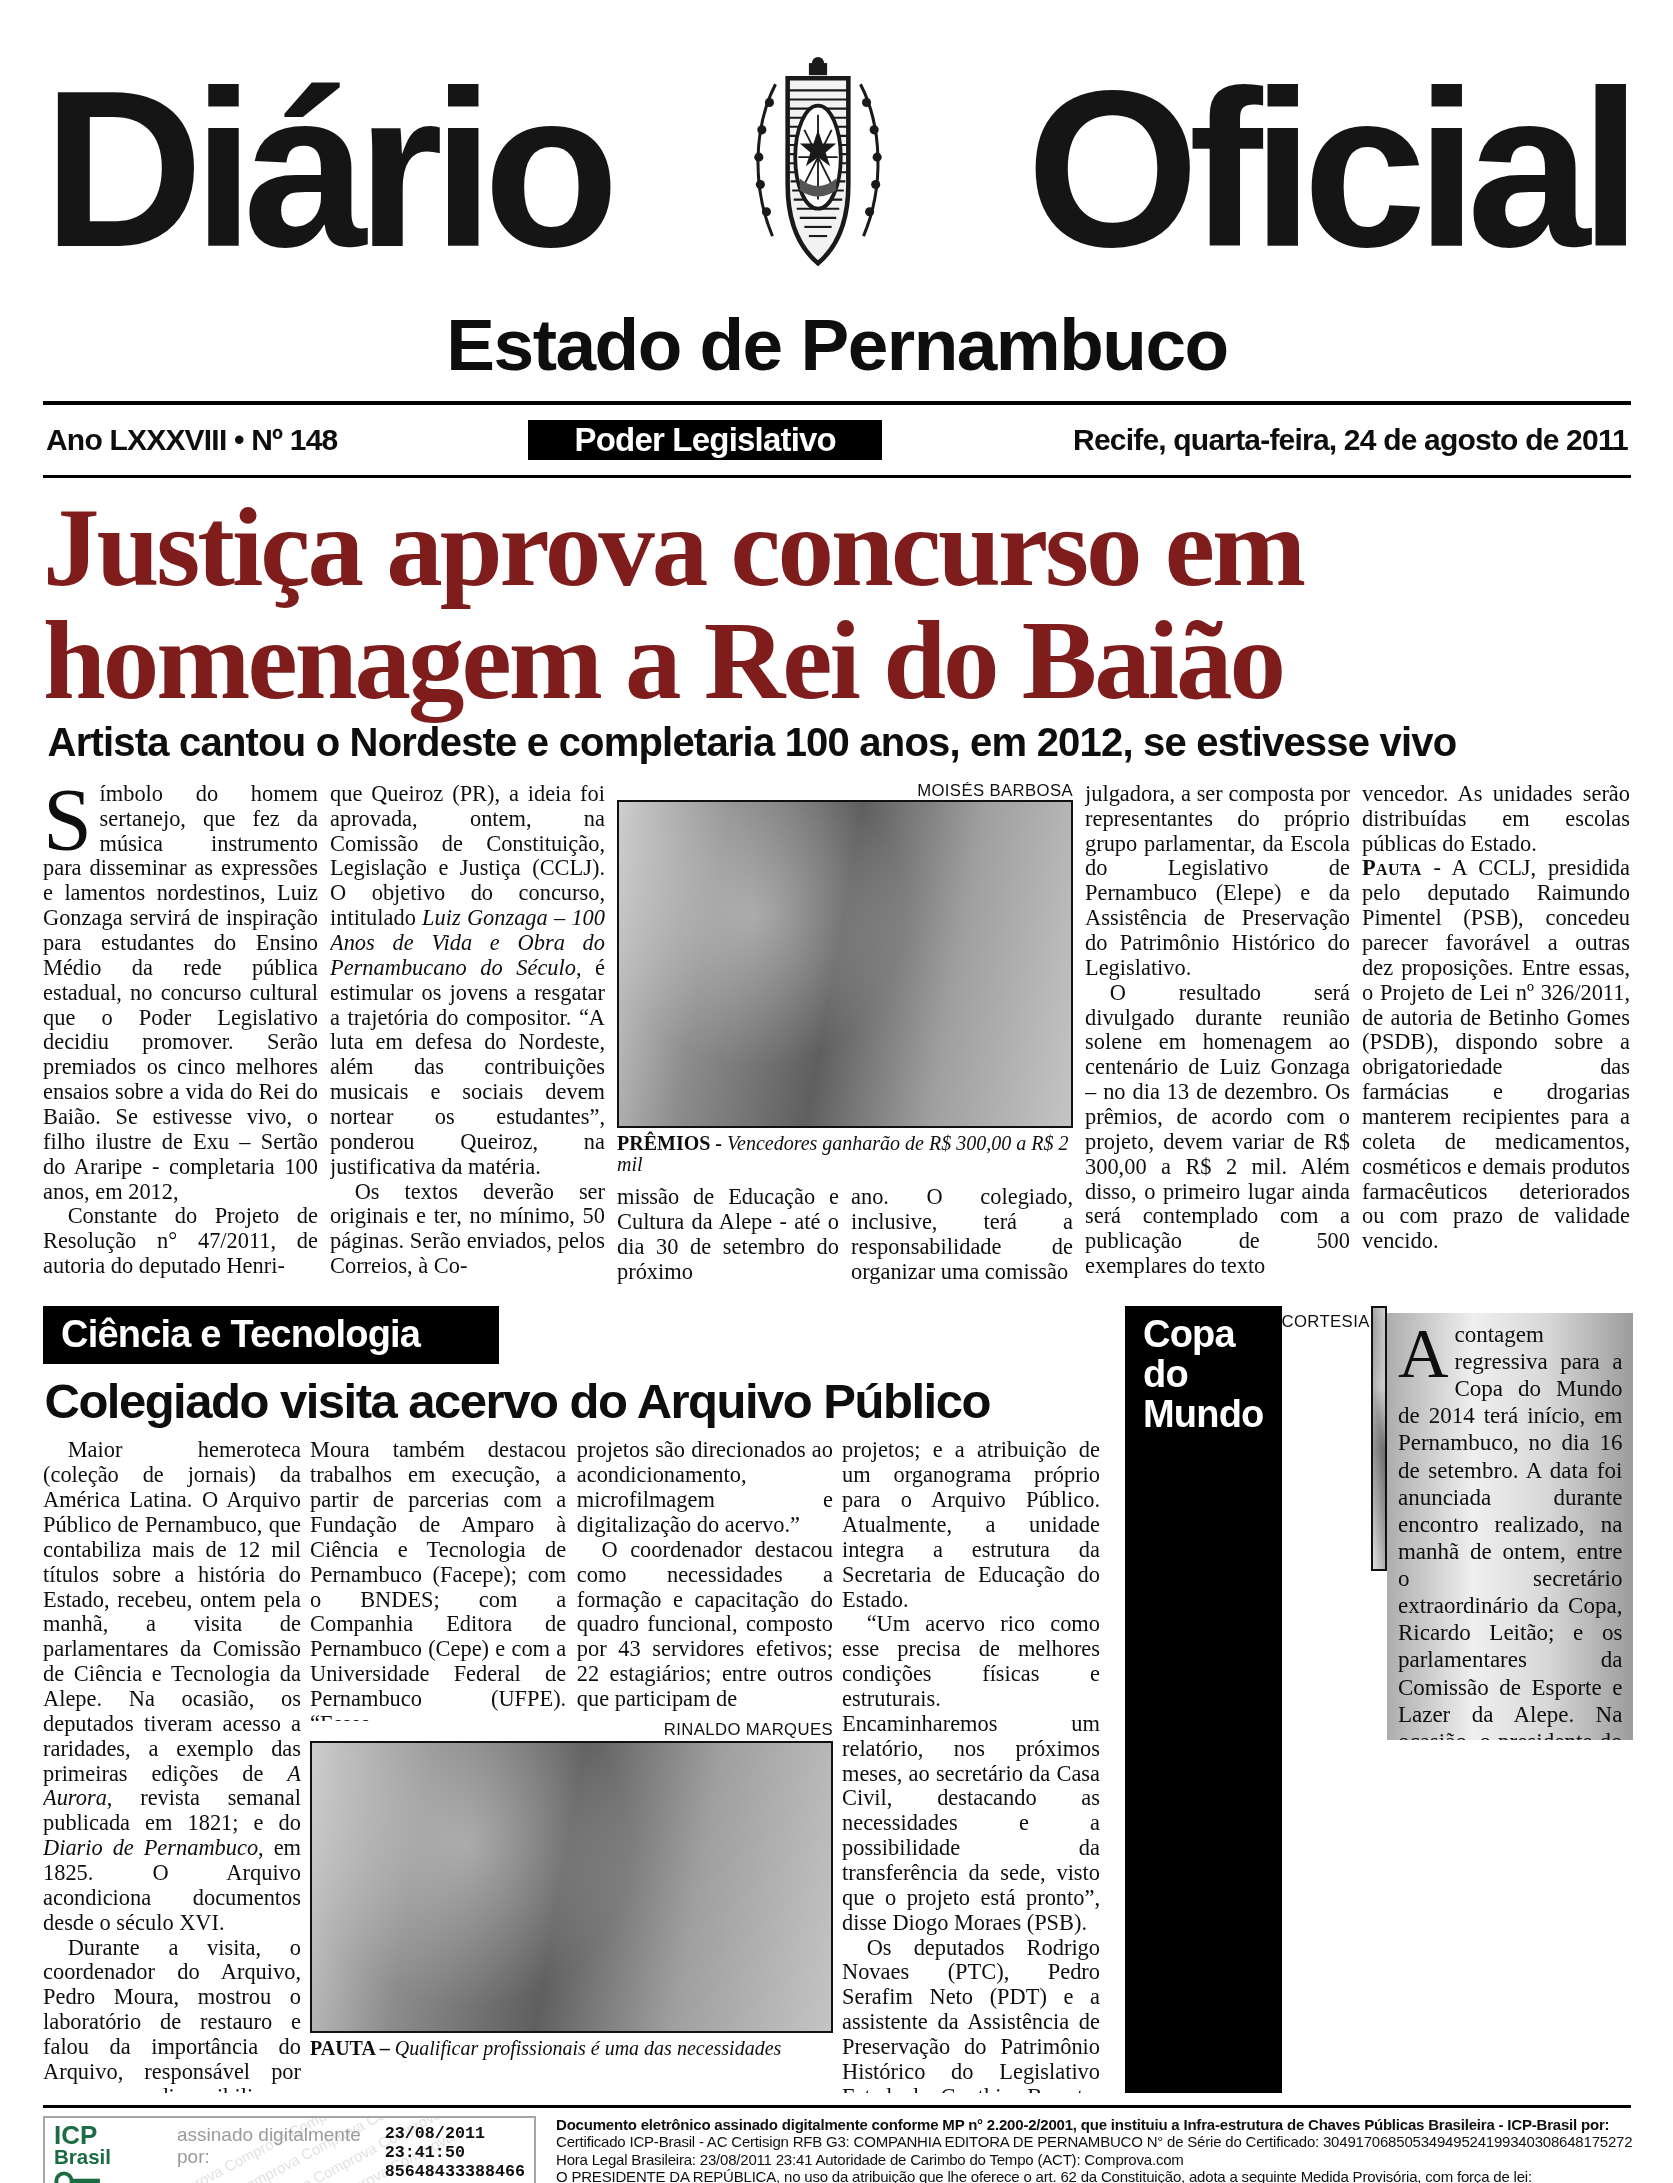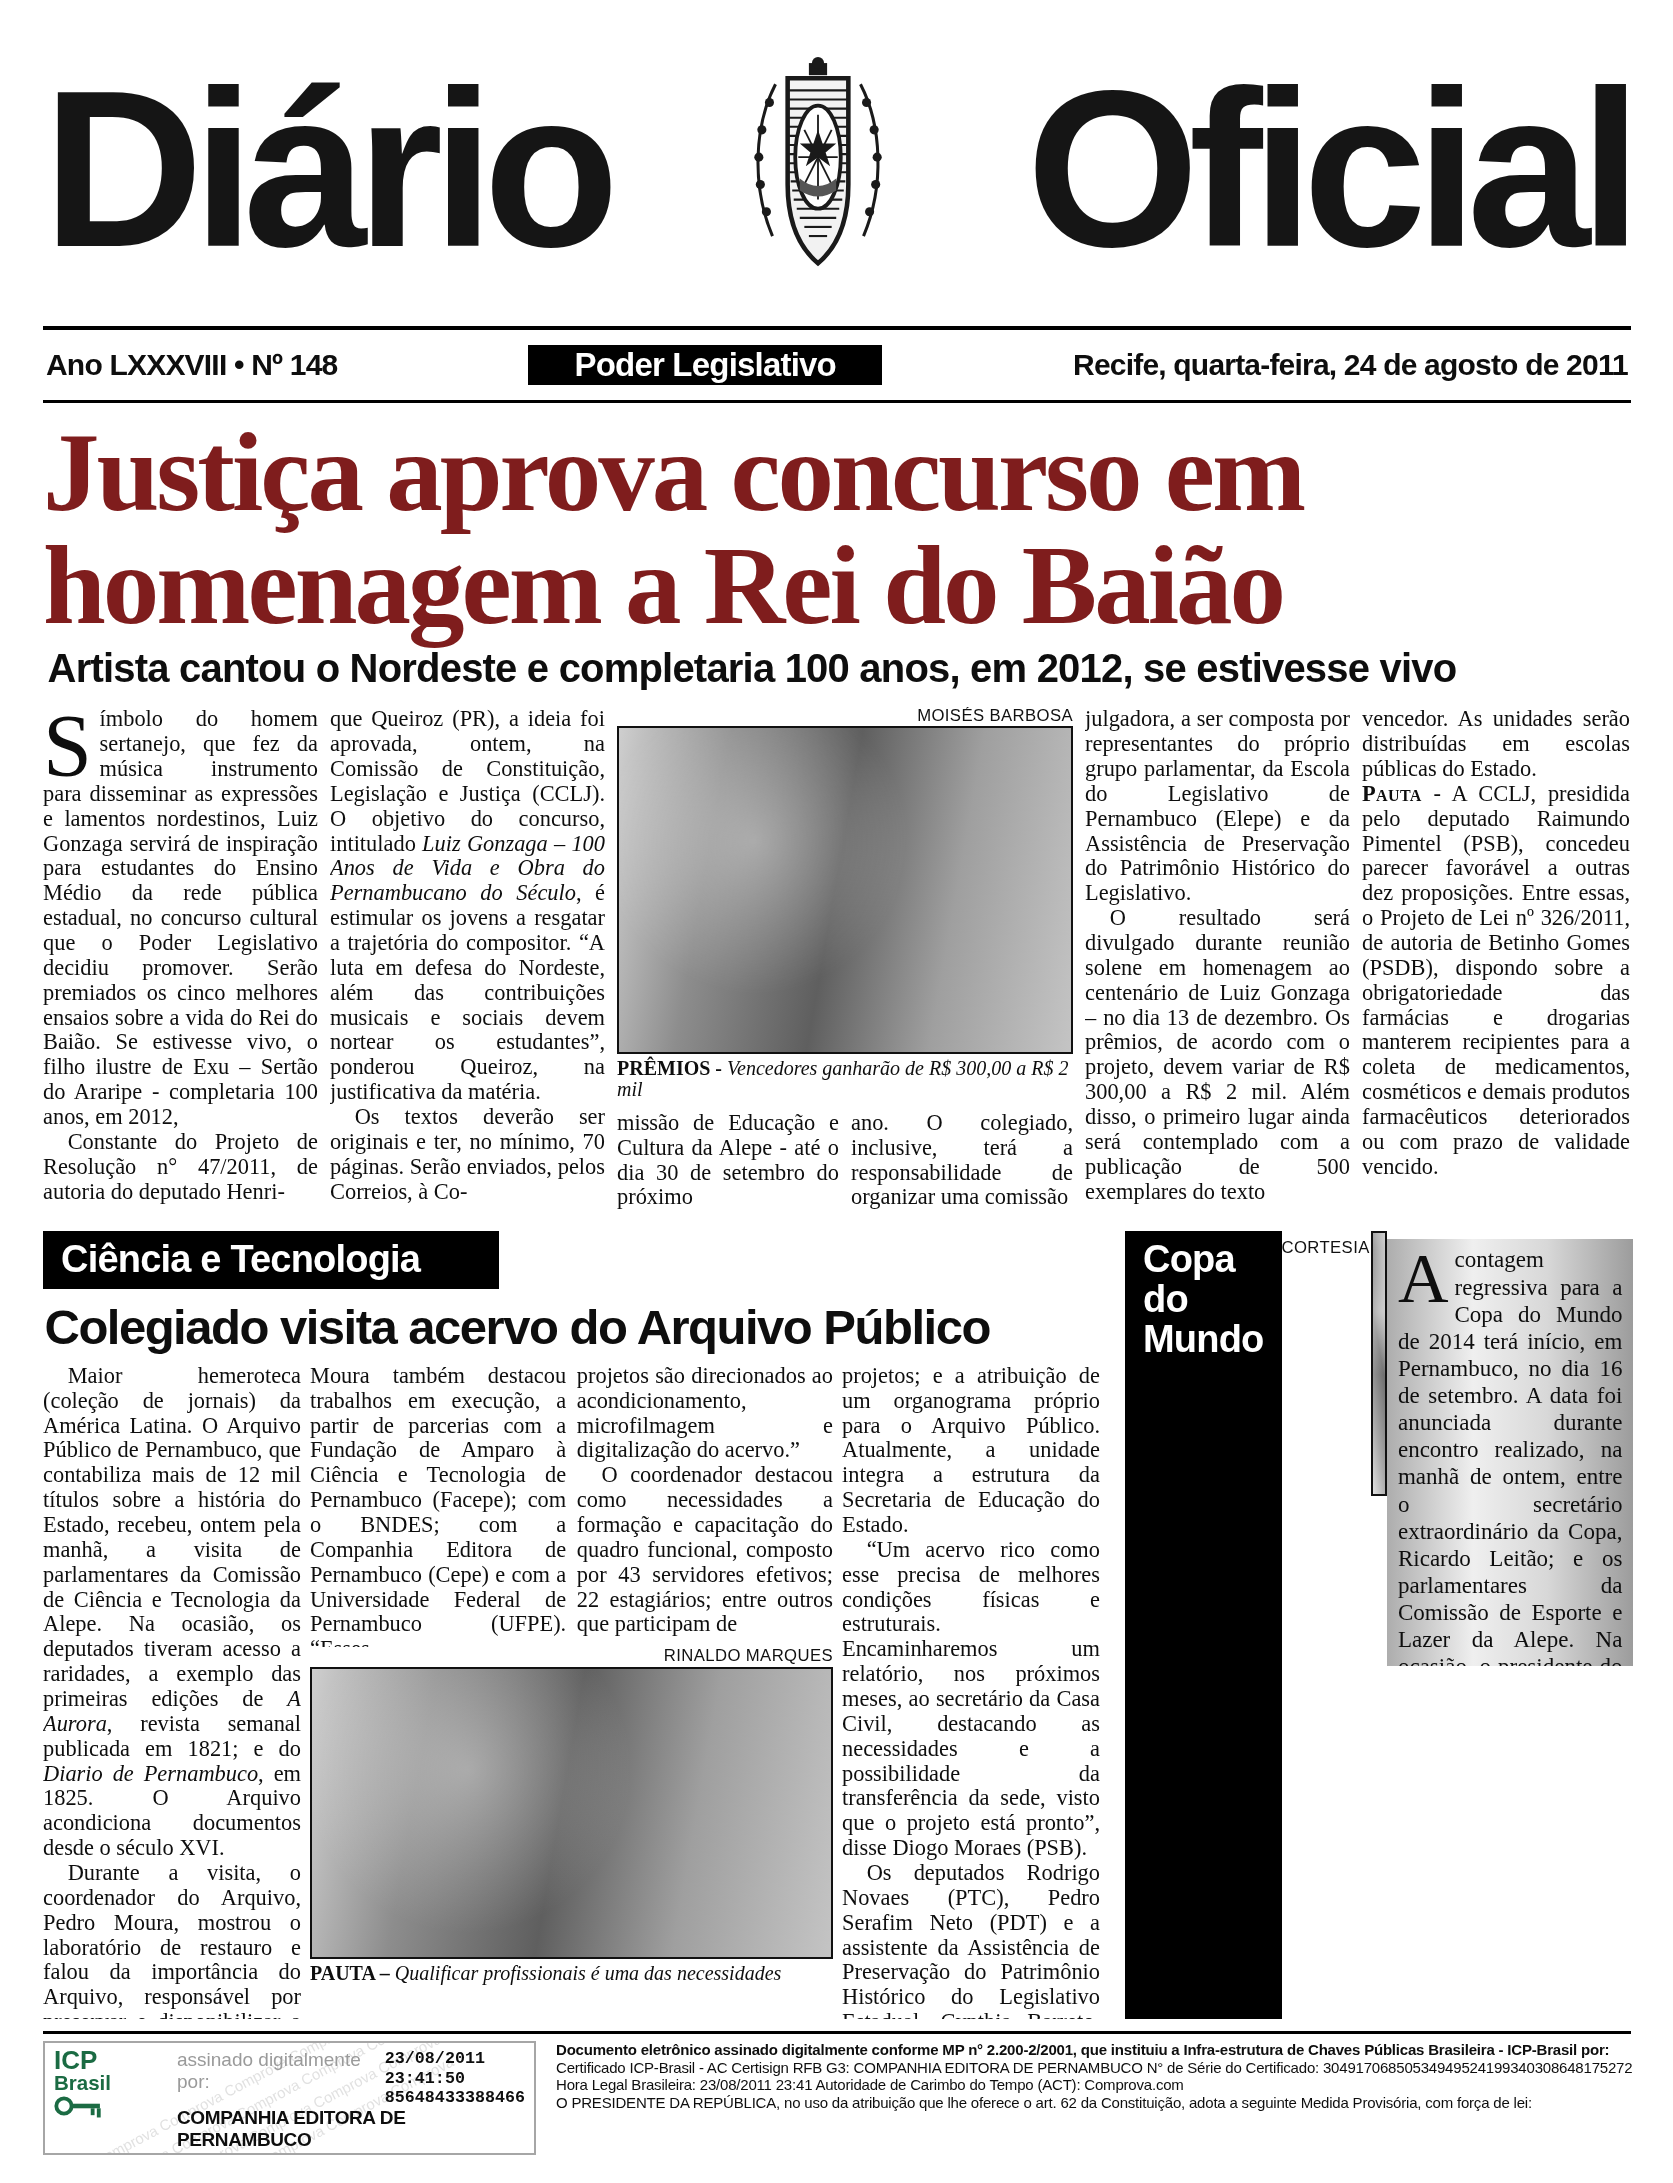--- a/index.html
+++ b/index.html
@@ -197,20 +197,21 @@
               <line x1="37" y1="66" x2="63" y2="66"></line>
             <line x1="41" y1="48" x2="59" y2="84"></line>
               <line x1="59" y1="48" x2="41" y2="84"></line>
           </g>
           <path d="M50,48 l3,9 9,0 -7,6 3,9 -8,-6 -8,6 3,-9 -7,-6 9,0 z" fill="#1a1a1a"></path>
           <path d="M38,80 q12,10 24,0 l0,8 q-12,8 -24,0 z" fill="#555"></path>
         </svg>
       </span>
       <span class="masthead-word">Oficial</span>
     </div>
+    <div class="masthead-sub">Estado de Pernambuco</div>
   </header>
 
   <div class="dateline">
     <span class="edition">Ano LXXXVIII • Nº 148</span>
     <span class="section-box">Poder Legislativo</span>
     <span class="pubdate">Recife, quarta-feira, 24 de agosto de 2011</span>
   </div>
 
   <section>
     <h1 class="headline">
@@ -219,21 +220,21 @@
     </h1>
     <div class="subheadline">Artista cantou o Nordeste e completaria 100 anos, em 2012, se estivesse vivo</div>
 
     <div class="lead-cols">
       <div class="tcol c1">
         <p><span class="dropcap">S</span><span>ímbolo do homem sertanejo, que fez da música instrumento para disseminar as expressões e lamentos nordestinos, Luiz Gonzaga servirá de inspiração para estudantes do Ensino Médio da rede pública estadual, no concurso cultural que o Poder Legislativo decidiu promover. Serão premiados os cinco melhores ensaios sobre a vida do Rei do Baião. Se estivesse vivo, o filho ilustre de Exu – Sertão do Araripe - completaria 100 anos, em 2012,</span></p>
         <p class="indent">Constante do Projeto de Resolução n° 47/2011, de autoria do deputado Henri-</p>
       </div>
       <div class="tcol c2">
         <p><span>que Queiroz (PR), a ideia foi aprovada, ontem, na Comissão de Constituição, Legislação e Justiça (CCLJ). O objetivo do concurso, intitulado </span><span class="ital">Luiz Gonzaga – 100 Anos de Vida e Obra do Pernambucano do Século</span><span>, é estimular os jovens a resgatar a trajetória do compositor. “A luta em defesa do Nordeste, além das contribuições musicais e sociais devem nortear os estudantes”, ponderou Queiroz, na justificativa da matéria.</span></p>
-        <p class="indent">Os textos deverão ser originais e ter, no mínimo, 70 páginas. Serão enviados, pelos Correios, à Co-</p>
+        <p class="indent">Os textos deverão ser originais e ter, no mínimo, 50 páginas. Serão enviados, pelos Correios, à Co-</p>
       </div>
       <div class="cphoto">
         <div class="photo-credit">MOISÉS BARBOSA</div>
         <div class="photo lead-photo"></div>
         <div class="caption">
           <span class="cap-label">PRÊMIOS -</span>
           <span class="cap-text">Vencedores ganharão de R$ 300,00 a R$ 2 mil</span>
         </div>
         <div class="below-photo">
           <div class="tcol mini">missão de Educação e Cultura da Alepe - até o dia 30 de setembro do próximo</div>

